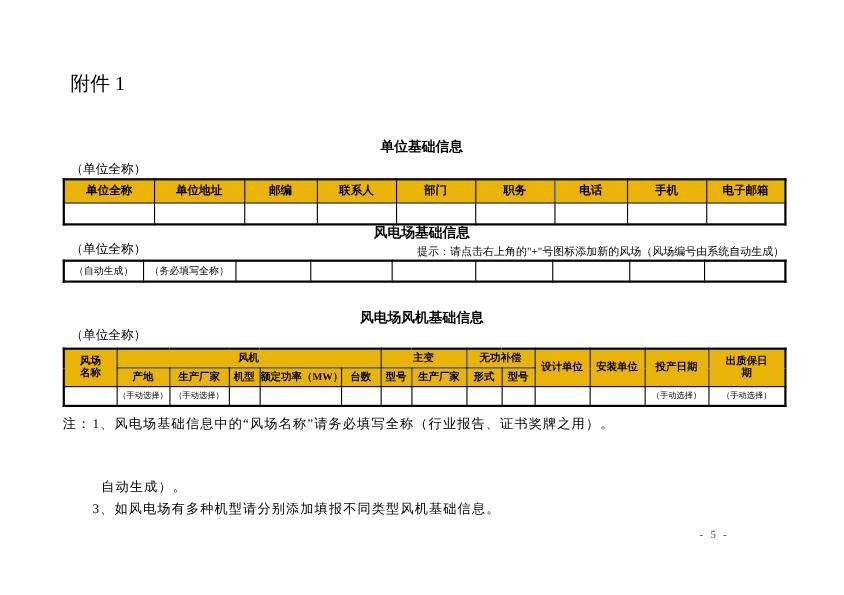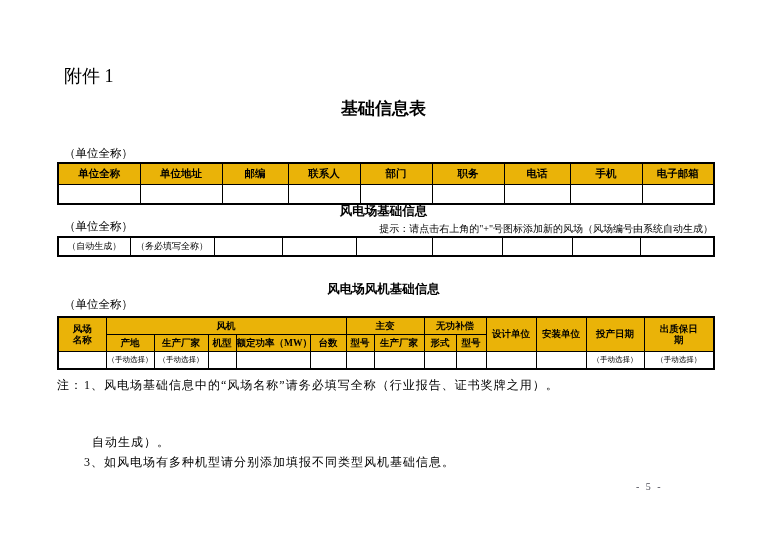--- a/index.html
+++ b/index.html
@@ -43,22 +43,22 @@
 
   .page-number{position:absolute;left:636px;top:481px;font-size:10px;
                color:#4a4a55;letter-spacing:2px;}
 </style>
 </head>
 <body>
 
 <div class="page">
 
   <div class="attachment">附件 1</div>
-  <h1 class="doc-title">基础信息表</h1>
 
+  <h2 class="section-title st1">单位基础信息</h2>
   <div class="unit-label ul1">（单位全称）</div>
 
   <table class="t t1">
     <colgroup>
       <col style="width:82px">
         <col style="width:82px">
         <col style="width:66px">
       <col style="width:72px">
         <col style="width:72px">
         <col style="width:72px">

